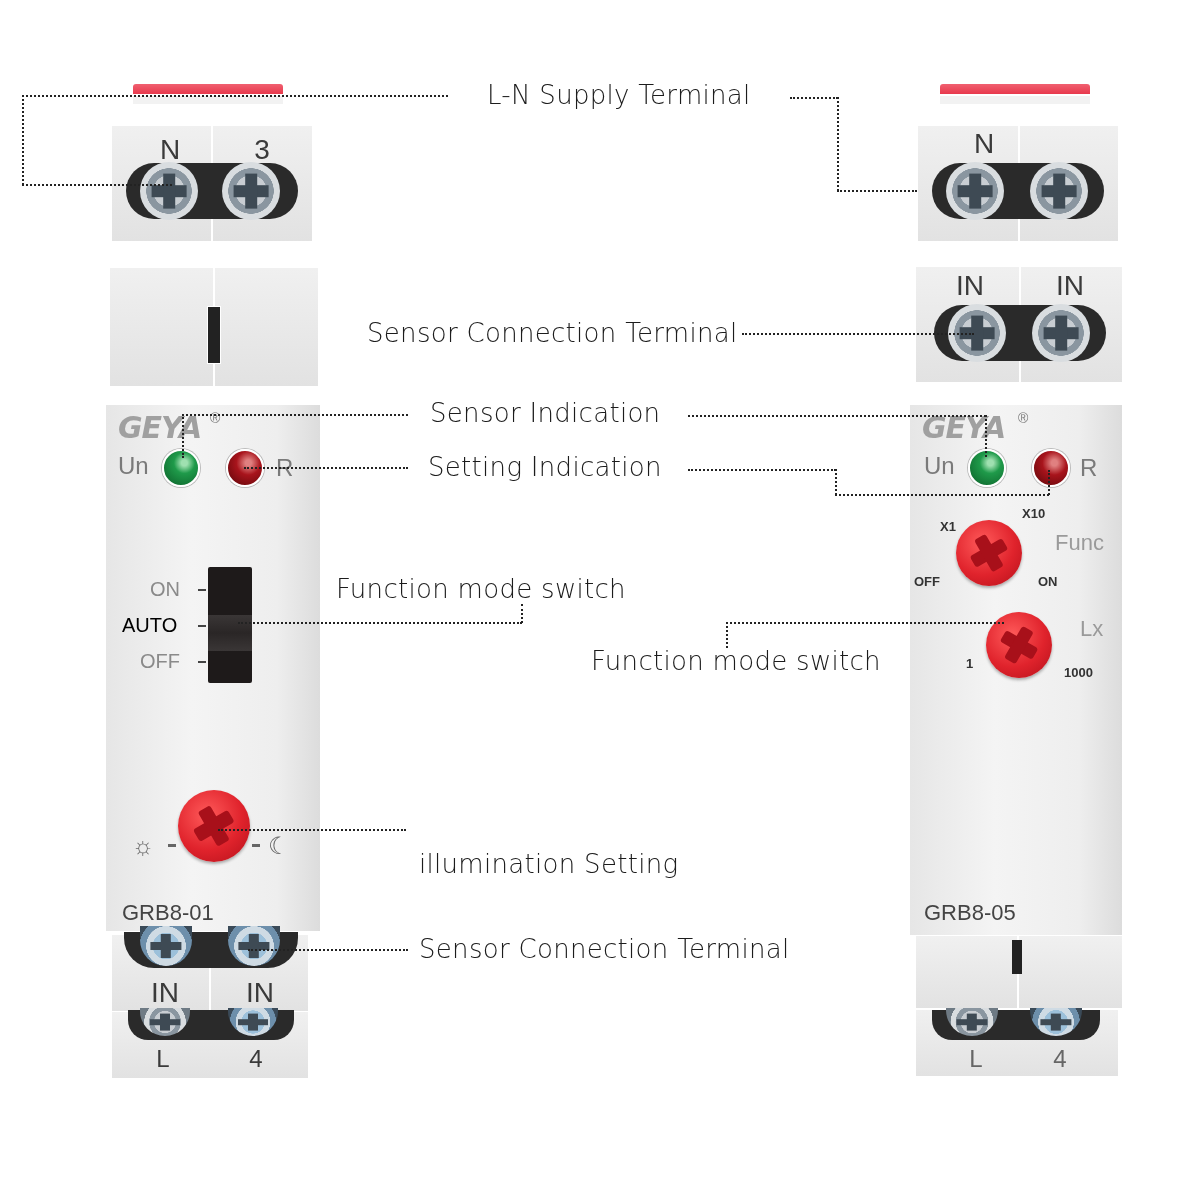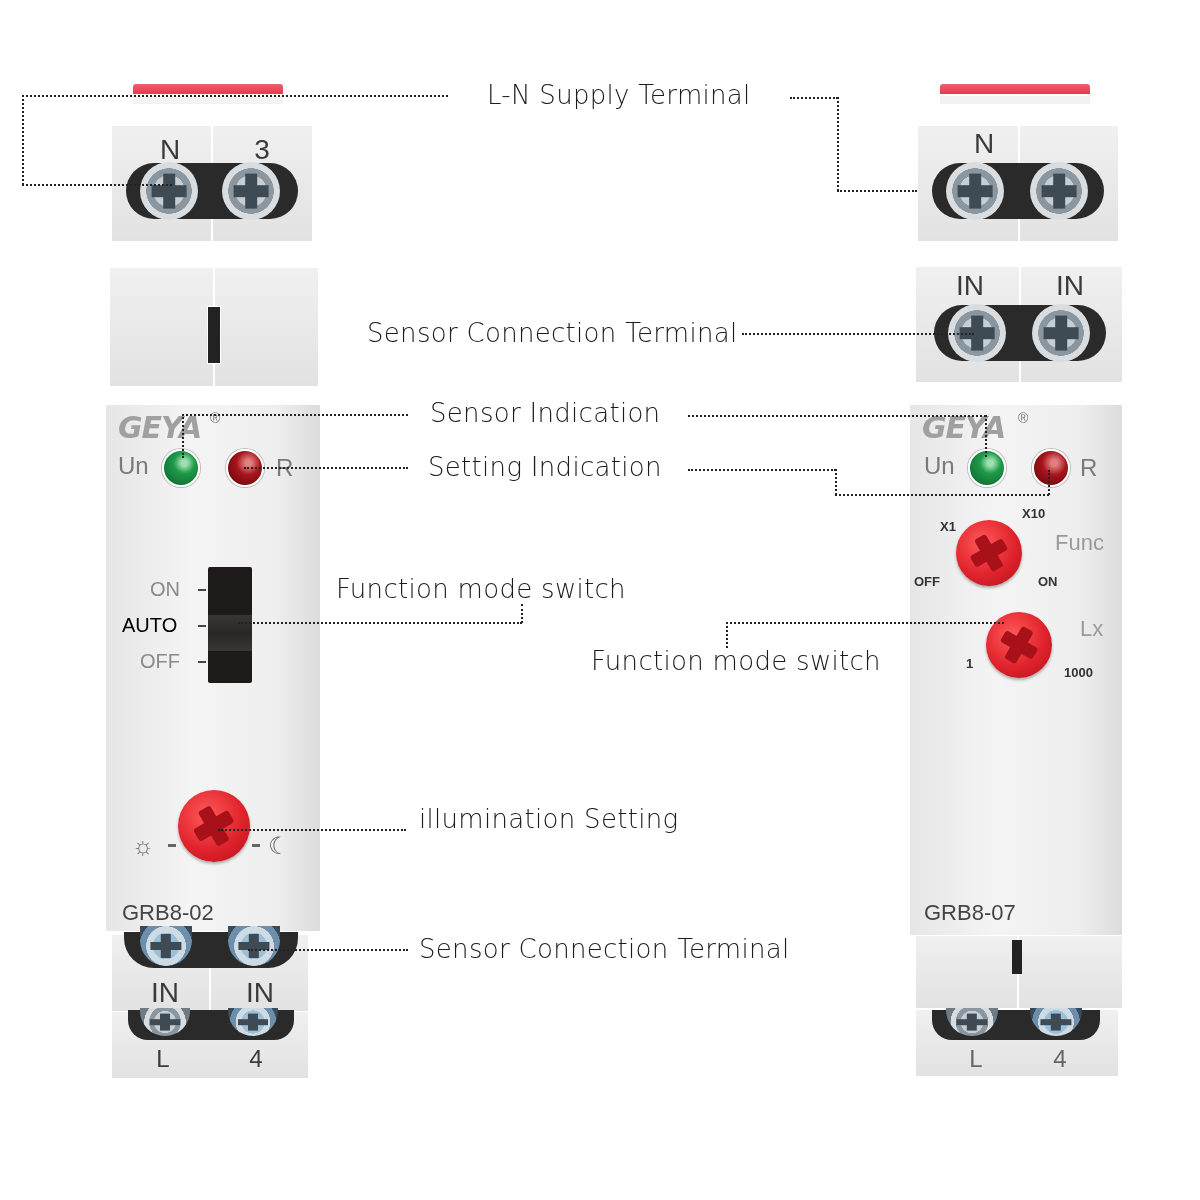--- a/index.html
+++ b/index.html
@@ -79,21 +79,21 @@
 
   <div class="abs" style="left:132px; top:832px; font-size:24px; color:#666;">☼</div>
   <div class="tick" style="left:168px; top:844px; width:8px; height:3px; background:#666;"></div>
   <div class="knob" style="left:178px; top:790px; width:72px; height:72px;">
       <div class="cross1"></div>
       <div class="cross2"></div>
     </div>
   <div class="tick" style="left:252px; top:844px; width:8px; height:3px; background:#666;"></div>
   <div class="abs" style="left:268px; top:832px; font-size:24px; color:#666;">☾</div>
 
-  <div class="model" style="left:122px; top:900px;">GRB8-02</div>
+  <div class="model" style="left:122px; top:900px;">GRB8-01</div>
 
   <div class="term-block" style="left:112px; top:935px; width:196px; height:76px;"></div>
   <div class="seam" style="left:209px; top:935px; height:142px;"></div>
   <div class="slot" style="left:124px; top:932px; width:174px; height:36px; border-radius:0 0 30px 30px;"></div>
   <div class="screw blue" style="left:140px; top:926px; width:52px; height:40px; border-radius:0 0 26px 26px;"></div>
   <div class="screw blue" style="left:228px; top:926px; width:52px; height:40px; border-radius:0 0 26px 26px;"></div>
   <div class="termtext" style="left:135px; top:977px; width:60px;">IN</div>
   <div class="termtext" style="left:230px; top:977px; width:60px;">IN</div>
 
   <div class="term-block" style="left:112px; top:1012px; width:196px; height:66px;"></div>
@@ -142,21 +142,21 @@
   <div class="small" style="left:1055px; top:530px; font-size:22px; color:#9a9a9a;">Func</div>
 
   <div class="knob" style="left:986px; top:612px; width:66px; height:66px;">
       <div class="cross1" style="transform:translate(-50%,-50%) rotate(30deg);"></div>
       <div class="cross2" style="transform:translate(-50%,-50%) rotate(30deg);"></div>
     </div>
   <div class="small" style="left:1080px; top:616px; font-size:22px; color:#9a9a9a;">Lx</div>
   <div class="tinytxt" style="left:966px; top:656px;">1</div>
   <div class="tinytxt" style="left:1064px; top:658px;margin-top:7px;">1000</div>
 
-  <div class="model" style="left:924px; top:900px;">GRB8-07</div>
+  <div class="model" style="left:924px; top:900px;">GRB8-05</div>
 
   <div class="term-block" style="left:916px; top:936px; width:206px; height:72px;"></div>
   <div class="seam" style="left:1017px; top:936px; height:142px;"></div>
   <div class="abs" style="left:1012px; top:940px; width:10px; height:34px; background:#222;"></div>
   <div class="term-block" style="left:916px; top:1010px; width:202px; height:66px;"></div>
   <div class="slot" style="left:932px; top:1010px; width:168px; height:30px; border-radius:0 0 20px 20px;"></div>
   <div class="screw" style="left:946px; top:1008px; width:52px; height:28px; border-radius:0 0 26px 26px;"></div>
   <div class="screw blue" style="left:1030px; top:1008px; width:52px; height:28px; border-radius:0 0 26px 26px;"></div>
   <div class="termtext" style="left:946px; top:1045px; width:60px; font-size:24px; color:#666;">L</div>
   <div class="termtext" style="left:1030px; top:1045px; width:60px; font-size:24px; color:#666;">4</div>
@@ -195,14 +195,14 @@
 
   <div class="dot-h" style="left:248px; top:949px; width:160px;"></div>
 </div>
 
 <div class="label" style="left:487px; top:80px;">L-N Supply Terminal</div>
 <div class="label" style="left:367px; top:318px;">Sensor Connection Terminal</div>
 <div class="label" style="left:430px; top:398px;">Sensor Indication</div>
 <div class="label" style="left:428px; top:452px;">Setting Indication</div>
 <div class="label" style="left:336px; top:574px;">Function mode switch</div>
 <div class="label" style="left:591px; top:646px;">Function mode switch</div>
-<div class="label" style="left:419px; top:804px;">illumination Setting</div>
+<div class="label" style="left:419px; top:849px;">illumination Setting</div>
 <div class="label" style="left:419px; top:934px;">Sensor Connection Terminal</div>
 
 </body></html>

